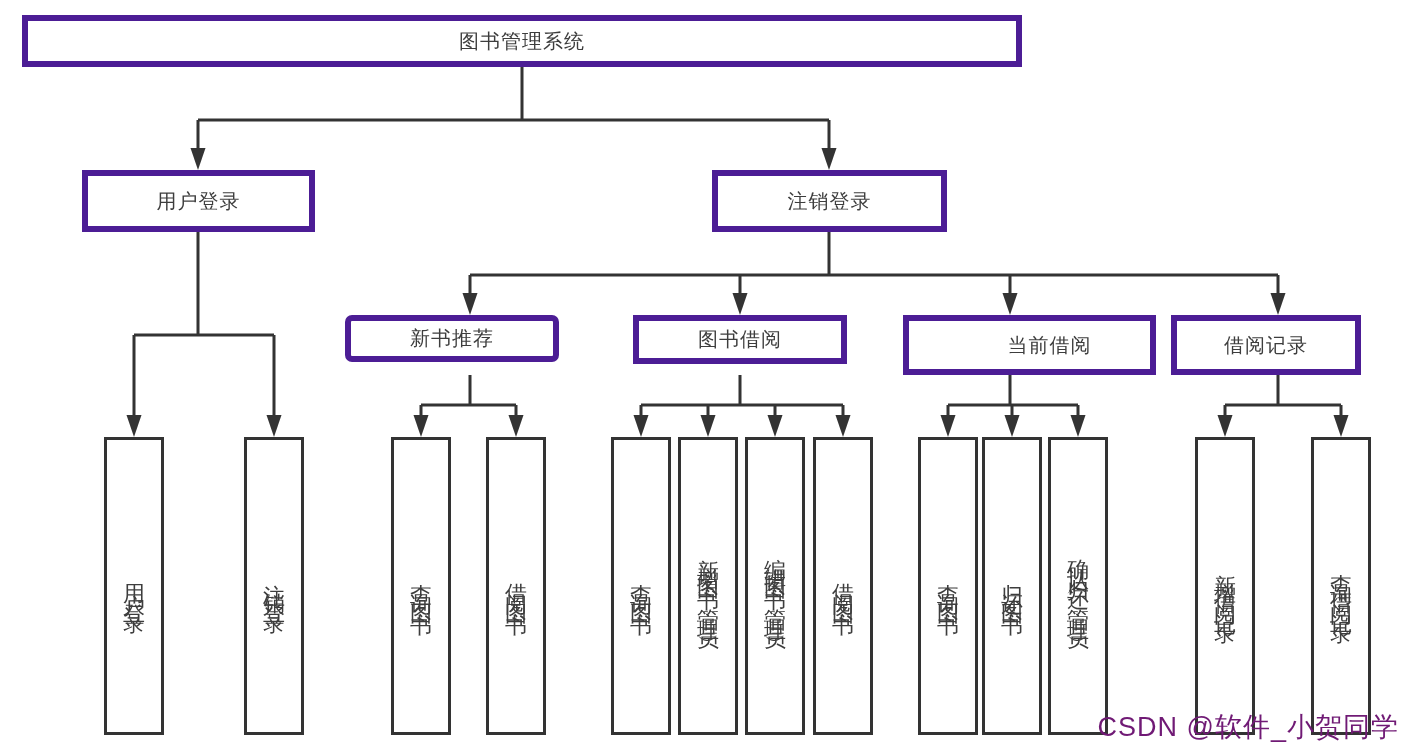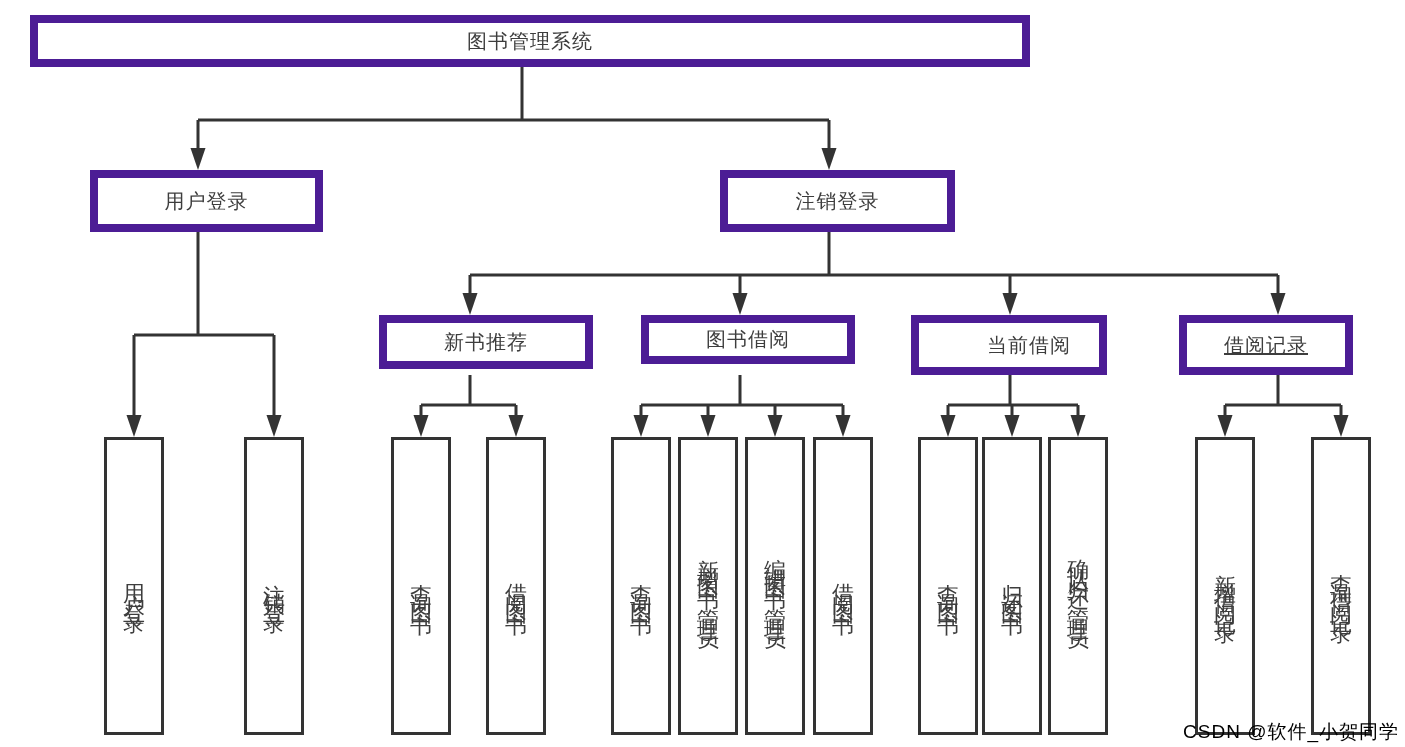--- a/index.html
+++ b/index.html
@@ -3,36 +3,36 @@
 <meta charset="utf-8">
 <style>
   html,body{margin:0;padding:0;background:#fff;}
   body{
     width:1405px;height:747px;position:relative;overflow:hidden;
     font-family:"Liberation Sans","DejaVu Sans",sans-serif;
   }
   #connectors{position:absolute;left:0;top:0;z-index:0;}
   .hnode{
     position:absolute;z-index:1;box-sizing:border-box;
-    border:8px solid #4c1d95;background:#fff;
+    border:6px solid #4c1d95;background:#fff;
     display:flex;align-items:center;justify-content:center;
-    font-size:20px;color:#3d3d3d;letter-spacing:1px;margin-left:8px;
+    font-size:20px;color:#3d3d3d;letter-spacing:1px;
   }
   .leaf{
     position:absolute;z-index:1;box-sizing:border-box;
     border:3px solid #333;background:#fff;
     display:flex;align-items:center;justify-content:center;
   }
   .leaf span{
     writing-mode:vertical-rl;text-orientation:upright;
     font-size:22px;letter-spacing:10px;line-height:1;color:#3d3d3d;
   }
   .watermark{
     position:absolute;z-index:2;right:6px;bottom:2px;
-    font-size:19px;color:#000000;letter-spacing:1px;white-space:nowrap;
+    font-size:27px;color:#701a75;letter-spacing:1px;white-space:nowrap;
   }
 </style>
 </head>
 <body>
 
 <svg id="connectors" width="1405" height="747">
   <g stroke="#333" stroke-width="3" fill="none">
 
     <path d="M522 67 L522 120 M198 120 L829 120 M198 120 L198 152 M829 120 L829 152"></path>
 
@@ -69,24 +69,24 @@
     <polygon points="1217.5,415 1232.5,415 1225,437"></polygon>
     <polygon points="1333.5,415 1348.5,415 1341,437"></polygon>
   </g>
 </svg>
 
 <div class="hnode" style="left:22px;top:15px;width:1000px;height:52px;">图书管理系统</div>
 
 <div class="hnode" style="left:82px;top:170px;width:233px;height:62px;">用户登录</div>
 <div class="hnode" style="left:712px;top:170px;width:235px;height:62px;">注销登录</div>
 
-<div class="hnode" style="left:371px;top:315px;width:214px;height:54px;">新书推荐</div>
+<div class="hnode" style="left:345px;top:315px;width:214px;height:47px;border-radius:7px;">新书推荐</div>
 <div class="hnode" style="left:633px;top:315px;width:214px;height:49px;">图书借阅</div>
-<div class="hnode" style="left:903px;top:315px;width:196px;height:60px;padding-left:40px;">当前借阅</div>
-<div class="hnode" style="left:1171px;top:315px;width:174px;height:60px;text-decoration:underline;">借阅记录</div>
+<div class="hnode" style="left:903px;top:315px;width:253px;height:60px;padding-left:40px;">当前借阅</div>
+<div class="hnode" style="left:1171px;top:315px;width:190px;height:60px;">借阅记录</div>
 
 <div class="leaf" style="left:104px;top:437px;width:60px;height:298px;">
   <span>用户登录</span>
 </div>
 <div class="leaf" style="left:244px;top:437px;width:60px;height:298px;">
   <span>注销登录</span>
 </div>
 
 <div class="leaf" style="left:391px;top:437px;width:60px;height:298px;">
   <span>查询图书</span>

